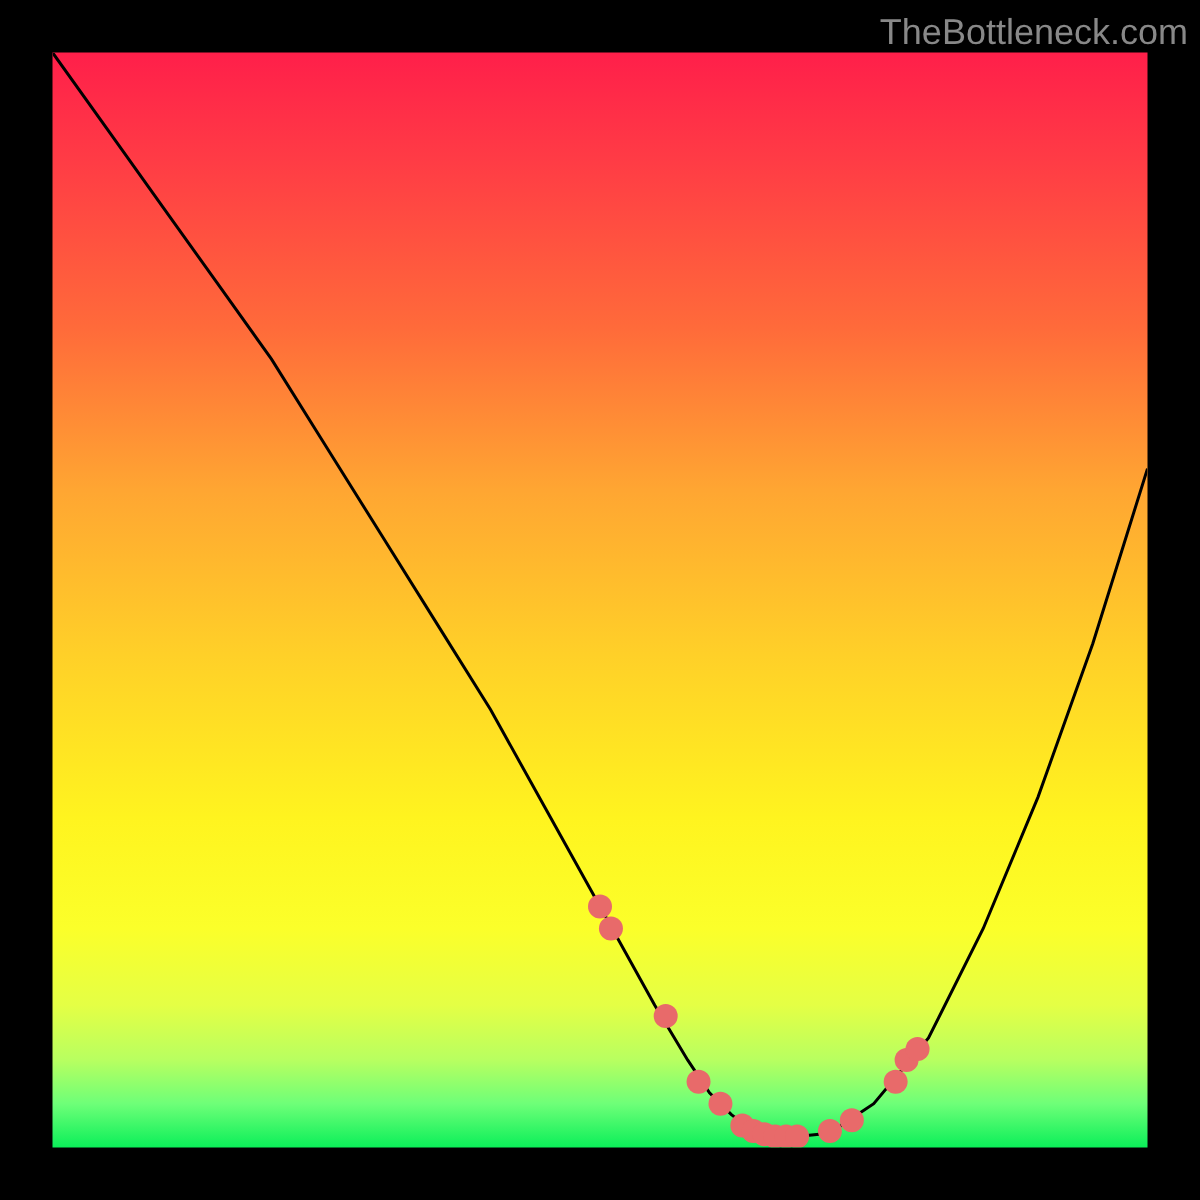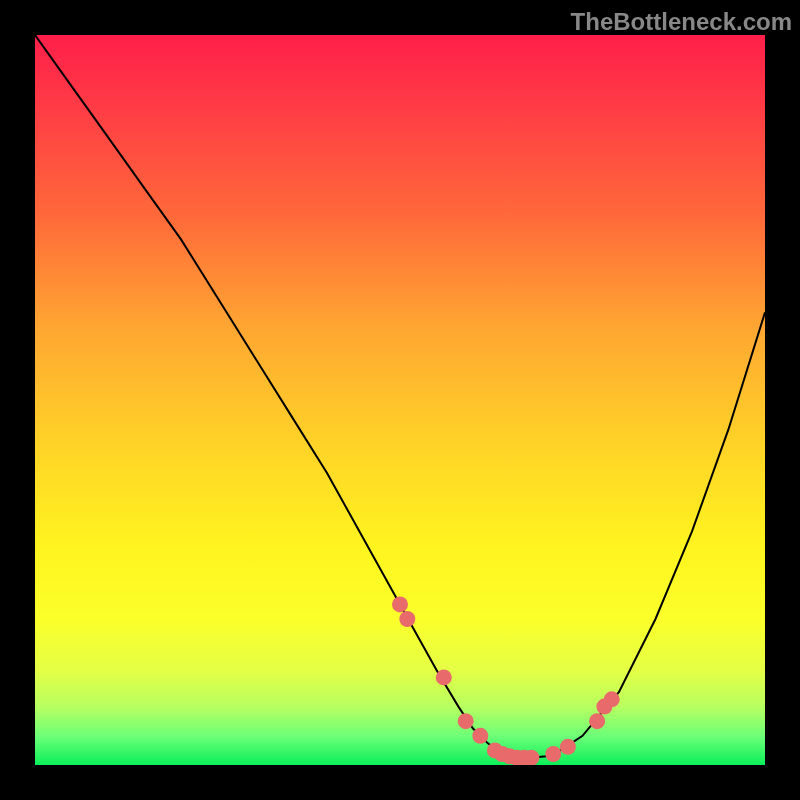--- a/index.html
+++ b/index.html
@@ -37,21 +37,21 @@
       #0bef59 100%
     );
     overflow: hidden;
   }
   .watermark {
     position: absolute;
     top: 8px;
     right: 8px;
     color: #888;
     font-size: 24px;
-    font-weight: bold;
+    font-weight: normal;
     z-index: 10;
   }
   svg.overlay {
     position: absolute;
     left: 0;
     top: 0;
     width: 730px;
     height: 730px;
   }
 </style>

